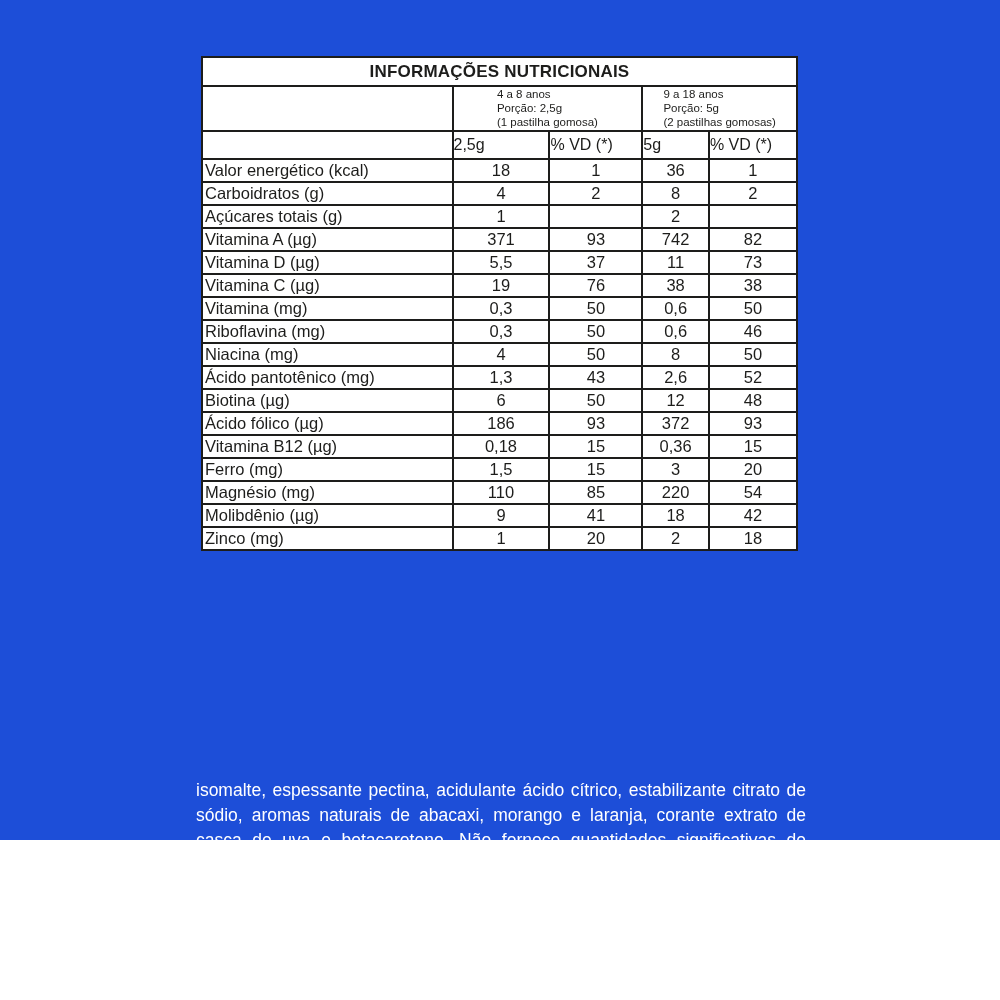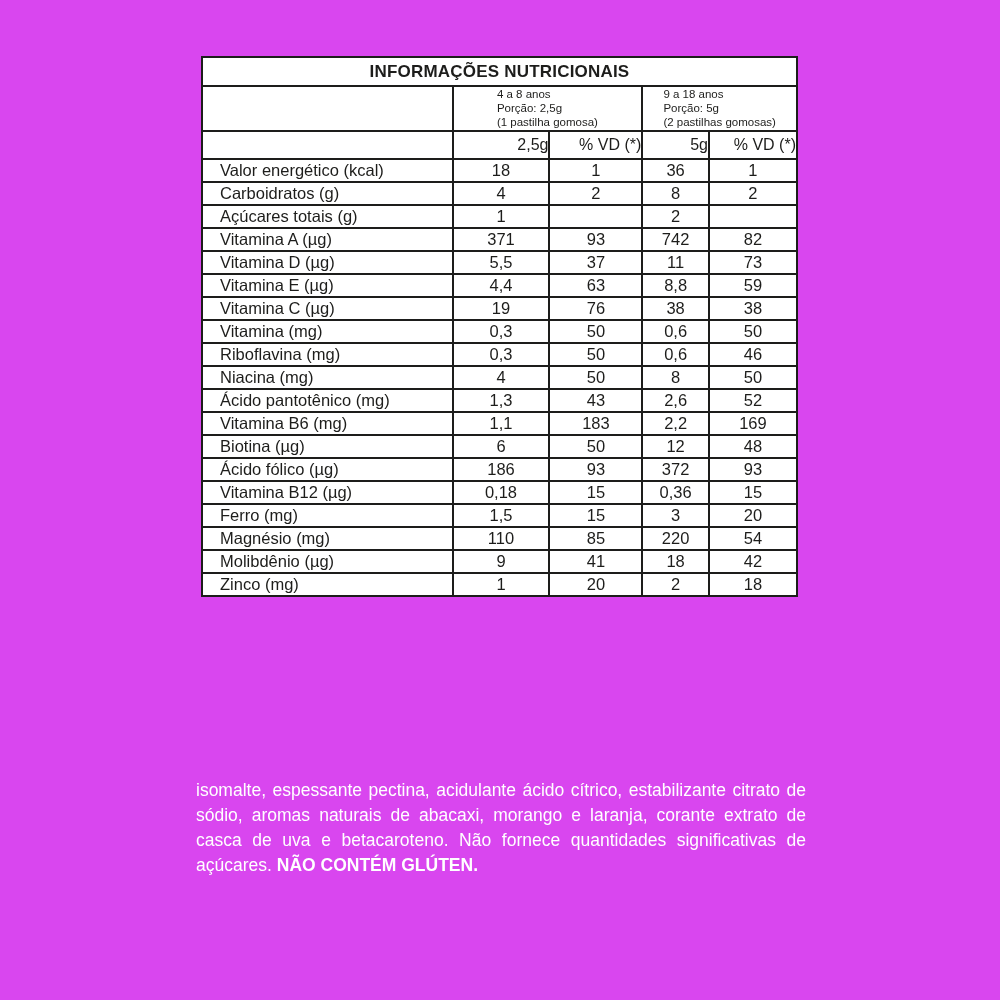--- a/index.html
+++ b/index.html
@@ -1,22 +1,22 @@
 <!DOCTYPE html>
 <html><head>
 <meta charset="utf-8">
 <style>
   html, body { margin: 0; padding: 0; }
   body { font-family: "Liberation Sans", sans-serif; }
 
   .page {
     position: relative;
     width: 1000px;
-    height: 1000px;
-    background: #d946ef;
+    height: 840px;
+    background: #1d4ed8;
     overflow: hidden;
   }
 
   .nutri-table {
     position: absolute;
     left: 201px;
     top: 56px;
     width: 597px;
     border-collapse: collapse;
     background: #FFFFFF;
@@ -41,32 +41,32 @@
   .age-cell { height: 41px; text-align: center; vertical-align: middle; font-weight: normal; margin-top: 10px; }
   .age-block {
     display: inline-block;
     text-align: left;
     font-size: 11.5px;
     line-height: 14px;
   }
 
   .unit-cell {
     height: 26px;
-    text-align: right;
+    text-align: left;
     vertical-align: middle;
     font-size: 16px;
     font-weight: normal;
   }
 
   .nutri-table tbody td {
     height: 21px;
     font-size: 16.5px;
     vertical-align: middle;
   }
-  .nutri-table td.name { text-align: left; padding-left: 17px; }
+  .nutri-table td.name { text-align: left; padding-left: 2px; }
   .nutri-table td.val  { text-align: center; }
 
   .ingredients {
     position: absolute;
     left: 196px;
     top: 778px;
     width: 610px;
     color: #FFFFFF;
     font-size: 17.5px;
     line-height: 25px;
@@ -147,27 +147,20 @@
           <td class="val">82</td>
         </tr>
         <tr>
           <td class="name">Vitamina D (µg)</td>
           <td class="val">5,5</td>
           <td class="val">37</td>
           <td class="val">11</td>
           <td class="val">73</td>
         </tr>
         <tr>
-          <td class="name">Vitamina E (µg)</td>
-          <td class="val">4,4</td>
-          <td class="val">63</td>
-          <td class="val">8,8</td>
-          <td class="val">59</td>
-        </tr>
-        <tr>
           <td class="name">Vitamina C (µg)</td>
           <td class="val">19</td>
           <td class="val">76</td>
           <td class="val">38</td>
           <td class="val">38</td>
         </tr>
         <tr>
           <td class="name">Vitamina (mg)</td>
           <td class="val">0,3</td>
           <td class="val">50</td>
@@ -187,27 +180,20 @@
           <td class="val">50</td>
           <td class="val">8</td>
           <td class="val">50</td>
         </tr>
         <tr>
           <td class="name">Ácido pantotênico (mg)</td>
           <td class="val">1,3</td>
           <td class="val">43</td>
           <td class="val">2,6</td>
           <td class="val">52</td>
-        </tr>
-        <tr>
-          <td class="name">Vitamina B6 (mg)</td>
-          <td class="val">1,1</td>
-          <td class="val">183</td>
-          <td class="val">2,2</td>
-          <td class="val">169</td>
         </tr>
         <tr>
           <td class="name">Biotina (µg)</td>
           <td class="val">6</td>
           <td class="val">50</td>
           <td class="val">12</td>
           <td class="val">48</td>
         </tr>
         <tr>
           <td class="name">Ácido fólico (µg)</td>

